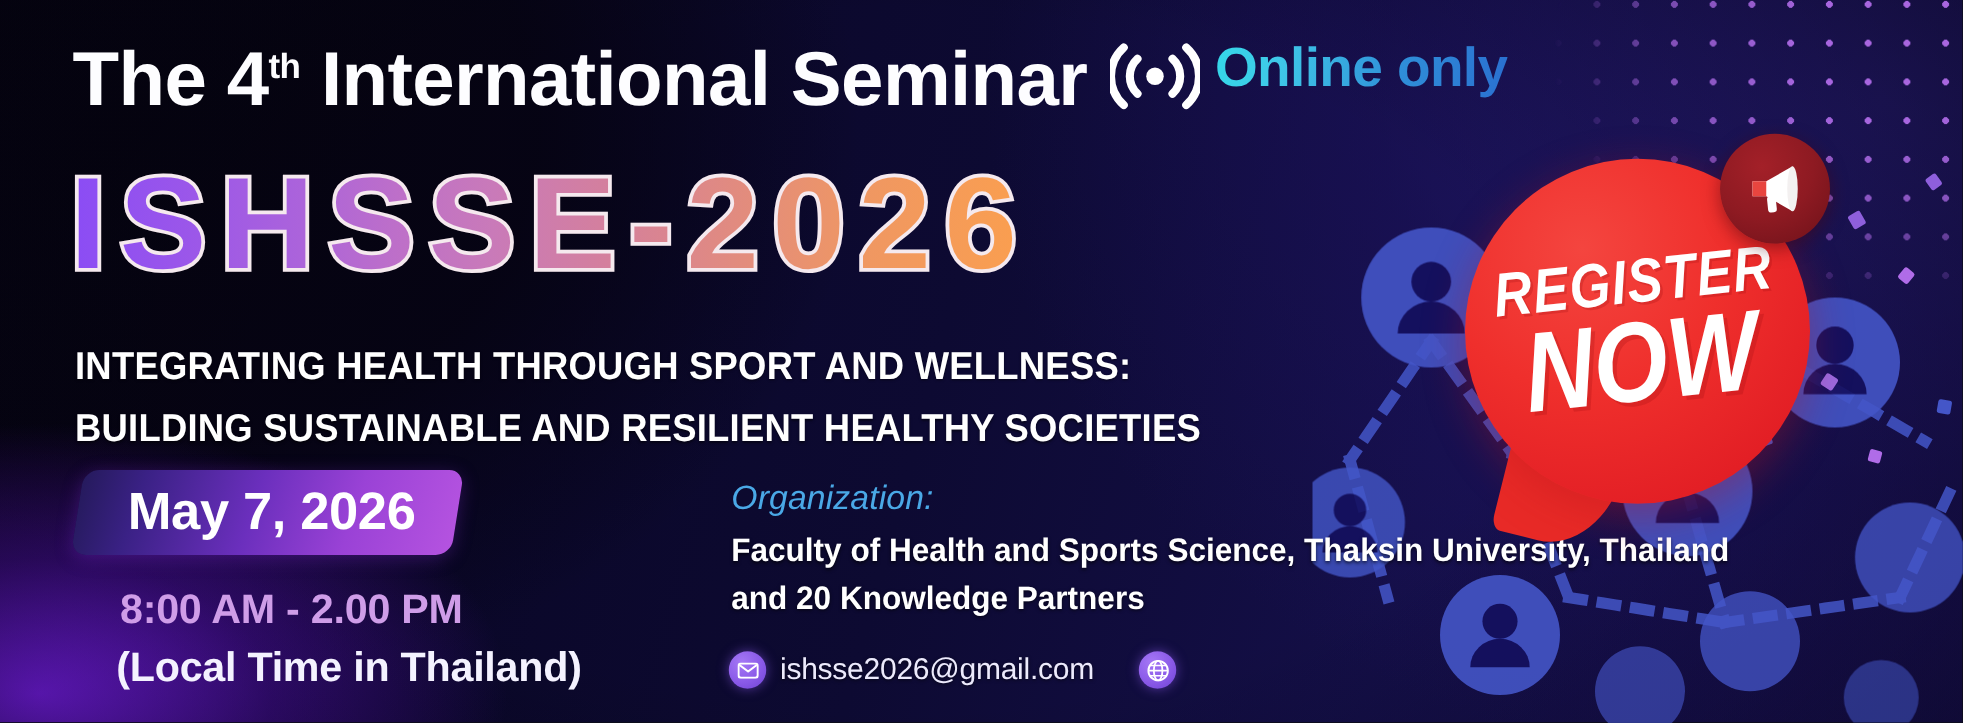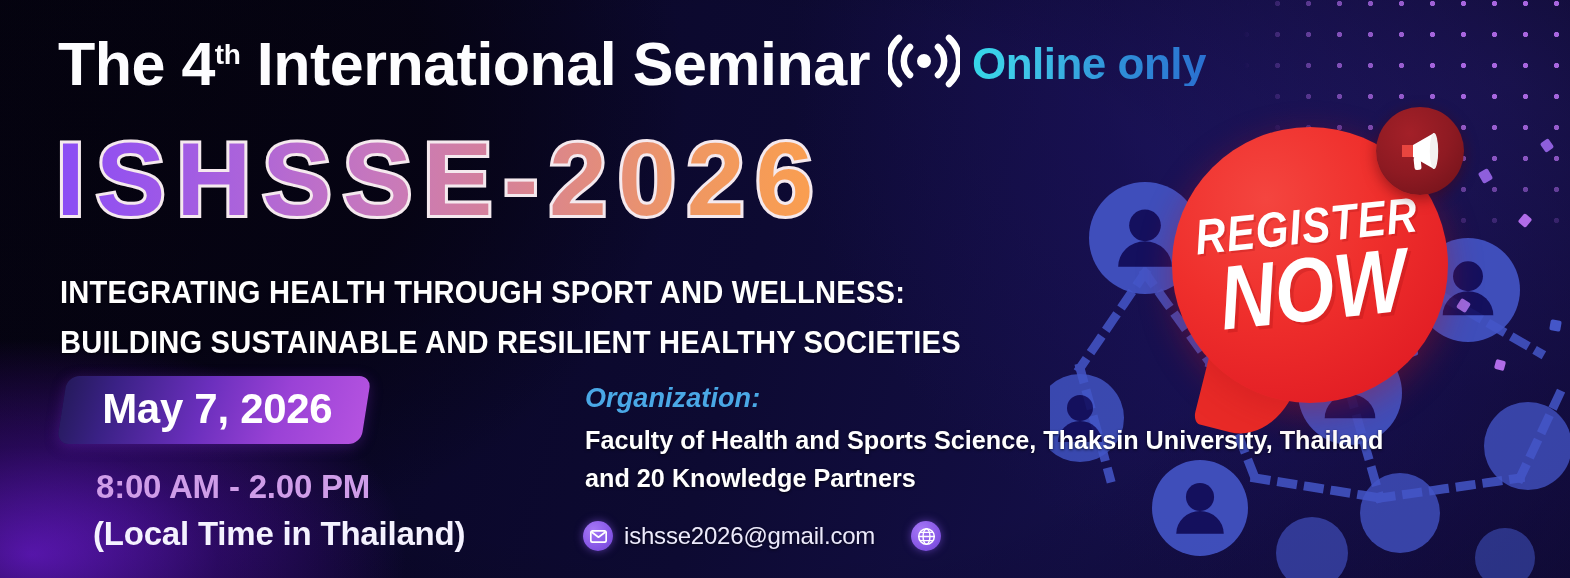--- a/index.html
+++ b/index.html
@@ -42,21 +42,21 @@
   .fleck { position:absolute; border-radius:2px; }
 
   
   .network { position:absolute; right:0; bottom:0; width:520px; height:400px; }
 
   
   .content { position:absolute; inset:0; }
 
   .line-top {
     position:absolute; left:58px; top:33px;
-    display:flex; align-items:center; gap:18px;
+    display:flex; gap:18px;
   }
   .seminar-title {
     color:#fdfdff;
     font-size:61px; font-weight:700; letter-spacing:-0.5px;
     white-space:nowrap; line-height:1;
   }
   .seminar-title sup { font-size:28px; vertical-align:super; font-weight:700; }
 
   .wifi-icon { width:72px; height:56px; flex:none; margin-bottom:6px; }
 
@@ -114,21 +114,21 @@
     position:absolute; left:96px; top:468px;
     color:#cf9de8; font-size:33px; font-weight:700; letter-spacing:-0.2px;
   }
   .local-time {
     position:absolute; left:93px; top:515px;
     color:#f4f2ff; font-size:33px; font-weight:700; letter-spacing:-0.2px;
   }
 
   .org-block { position:absolute; left:585px; top:383px; }
   .org-label {
-    color:#4aa8e6; font-size:27px; font-style:italic; font-weight:700; letter-spacing:0.1px;
+    color:#4aa8e6; font-size:27px; font-style:italic; font-weight:400; letter-spacing:0.1px;
   }
   .org-name {
     margin-top:8px;
     color:#ffffff; font-size:26px; font-weight:700; line-height:1.46;
     transform:scaleX(0.97); transform-origin:left top;
     text-shadow:0 1px 3px rgba(0,0,0,.65);
   }
 
   .contacts {
     position:absolute; left:583px; top:521px;

